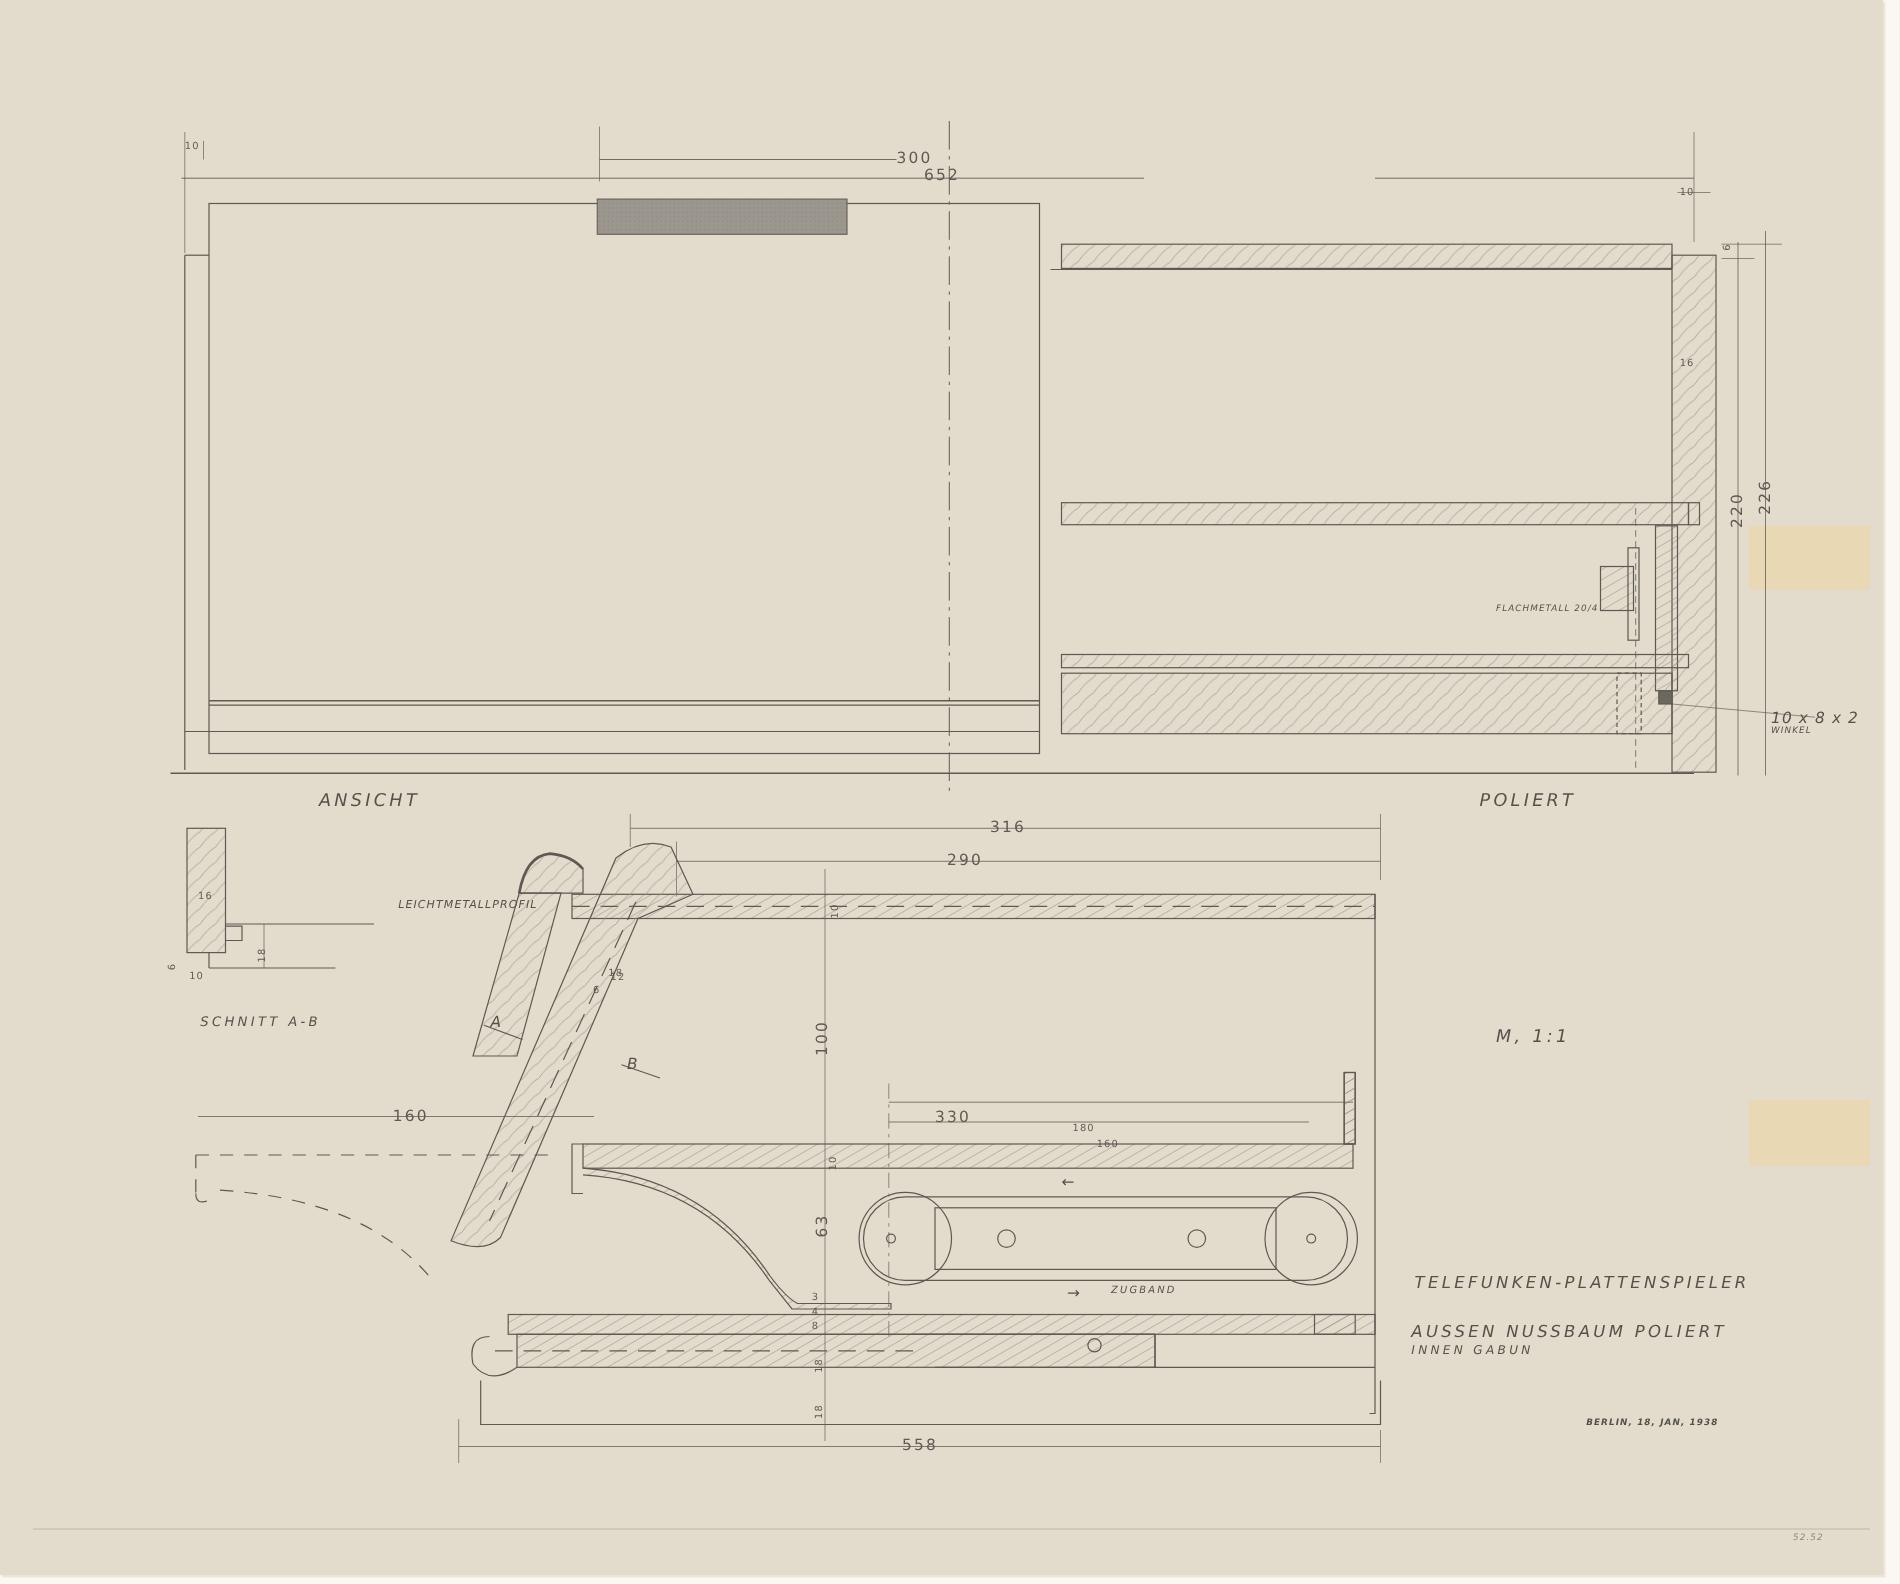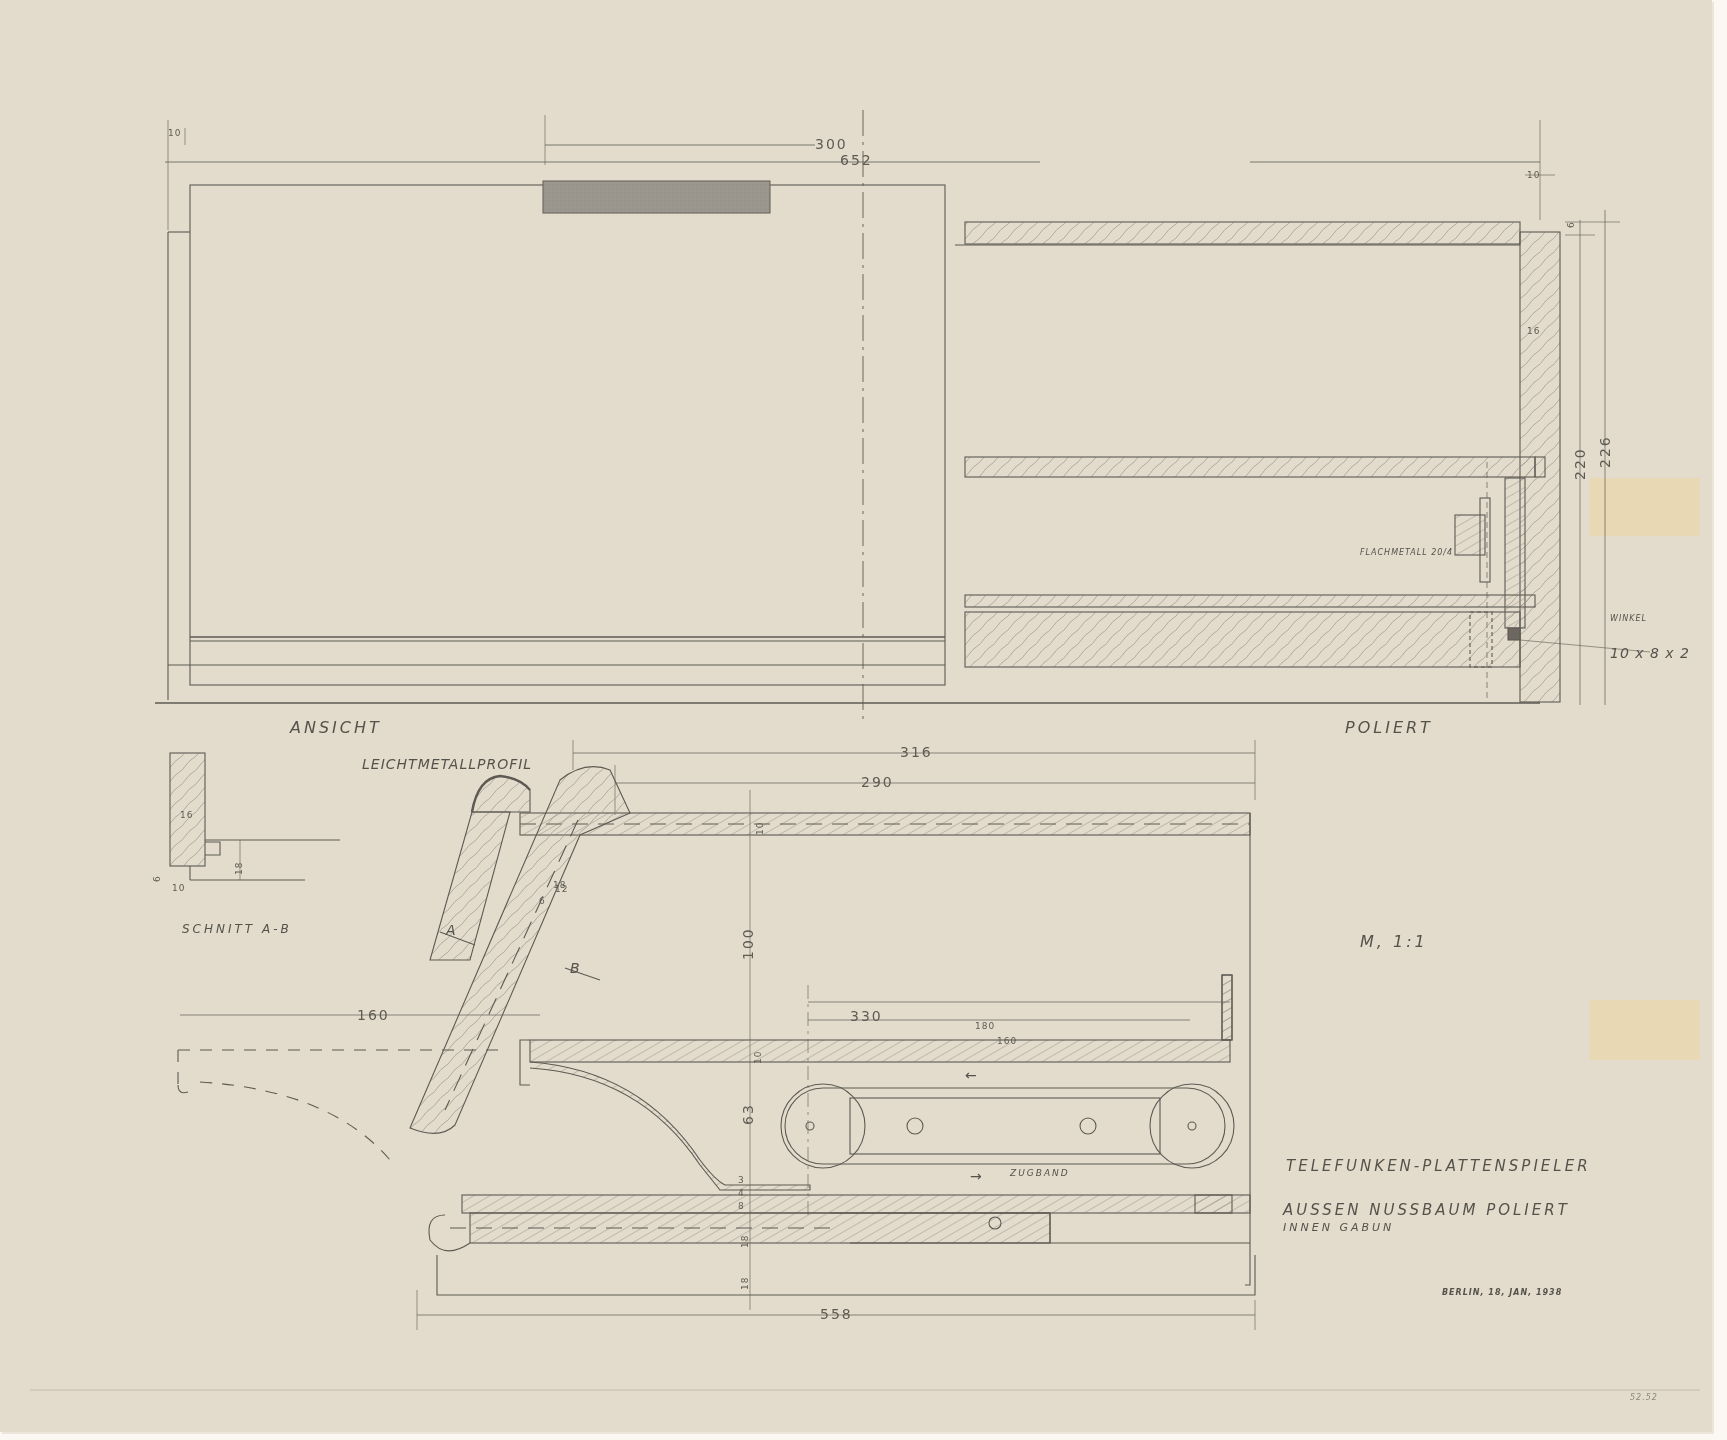--- a/index.html
+++ b/index.html
@@ -153,32 +153,32 @@
 <div class="dim" style="left:815px;top:136px;">300</div>
 <div class="dim" style="left:840px;top:152px;">652</div>
 <div class="dim small" style="left:168px;top:128px;">10</div>
 <div class="dim small" style="left:1527px;top:170px;">10</div>
 <div class="dim small" style="left:1527px;top:326px;">16</div>
 <div class="dim small vert" style="left:1566px;top:228px;">6</div>
 <div class="dim vert" style="left:1572px;top:480px;">220</div>
 <div class="dim vert" style="left:1597px;top:468px;">226</div>
 
 <div class="lbl" style="left:1360px;top:548px;font-size:8px;letter-spacing:1px;">FLACHMETALL 20/4</div>
-<div class="lbl" style="left:1610px;top:614px;font-size:8px;letter-spacing:1px;">WINKEL</div>
+<div class="lbl" style="left:1610px;top:659px;font-size:8px;letter-spacing:1px;">WINKEL</div>
 <div class="lbl" style="left:1610px;top:645px;font-size:14px;letter-spacing:1px;">10 x 8 x 2</div>
 
 <div class="lbl" style="left:290px;top:718px;font-size:16px;">ANSICHT</div>
 <div class="lbl" style="left:1345px;top:718px;font-size:16px;">POLIERT</div>
 
 <div class="dim small" style="left:180px;top:810px;">16</div>
 <div class="dim small" style="left:172px;top:883px;">10</div>
 <div class="dim small vert" style="left:152px;top:882px;">6</div>
 <div class="dim small vert" style="left:234px;top:875px;">18</div>
 <div class="lbl" style="left:182px;top:922px;font-size:12px;">SCHNITT A-B</div>
-<div class="lbl" style="left:338px;top:756px;font-size:14px;letter-spacing:1px;padding-left:24px;">LEICHTMETALLPROFIL</div>
+<div class="lbl" style="left:338px;top:817px;font-size:10px;letter-spacing:1px;padding-left:24px;">LEICHTMETALLPROFIL</div>
 
 <div class="dim" style="left:900px;top:744px;">316</div>
 <div class="dim" style="left:861px;top:774px;">290</div>
 <div class="dim small vert" style="left:755px;top:835px;">10</div>
 <div class="dim vert" style="left:740px;top:960px;">100</div>
 <div class="dim small" style="left:553px;top:880px;">18</div>
 <div class="dim small" style="left:539px;top:896px;">6</div>
 <div class="dim small" style="left:555px;top:884px;">12</div>
 <div class="lbl" style="left:446px;top:922px;font-size:14px;">A</div>
 <div class="lbl" style="left:570px;top:960px;font-size:14px;">B</div>

